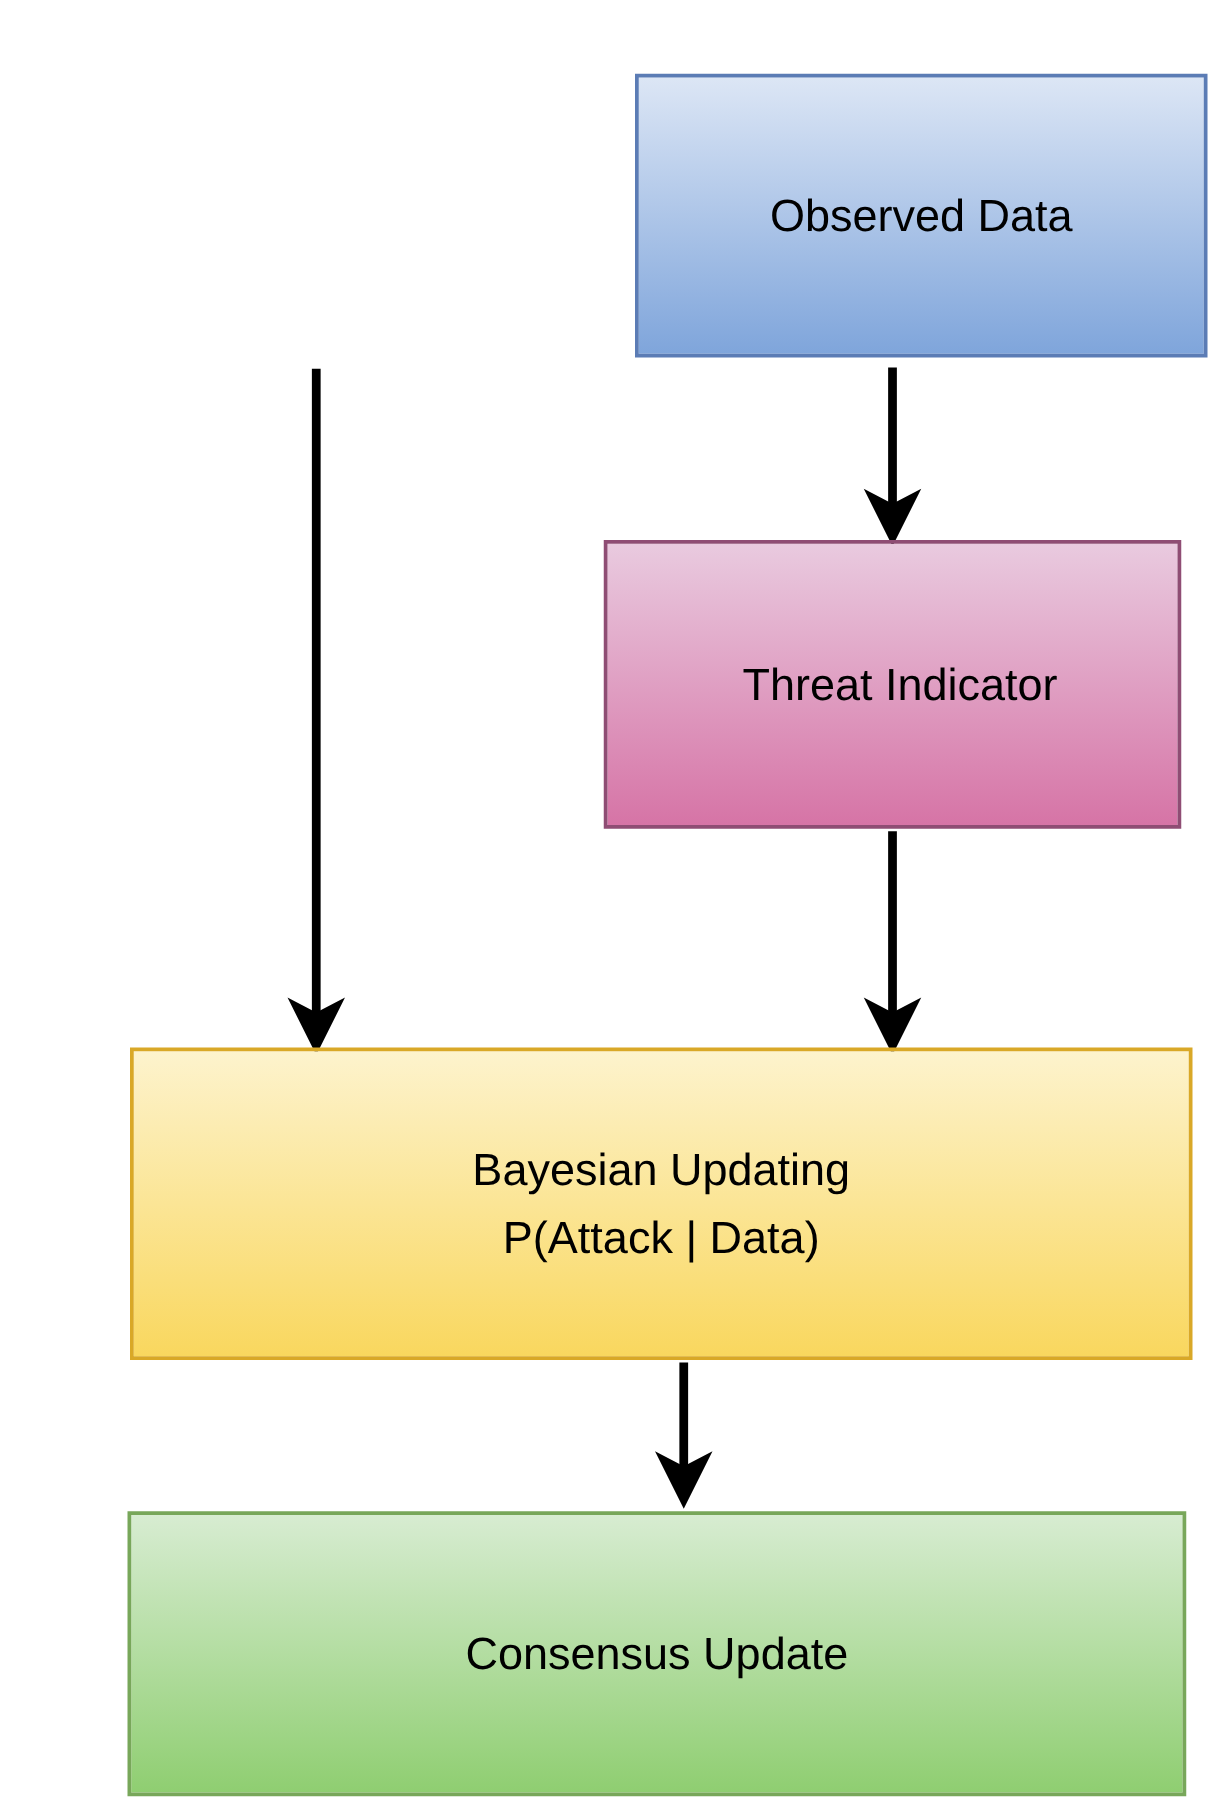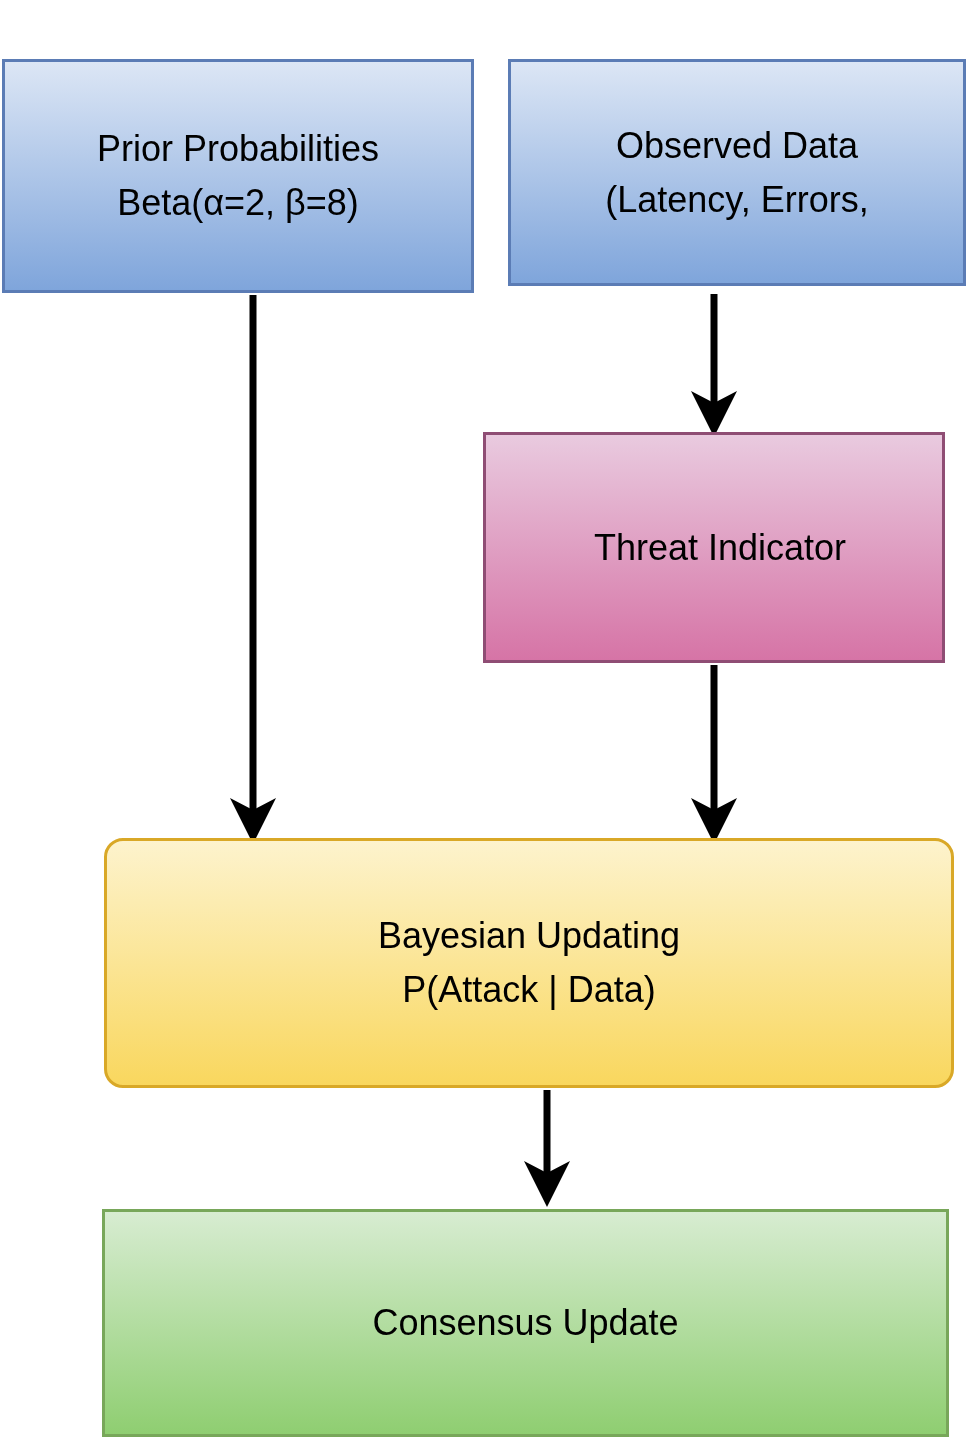--- a/index.html
+++ b/index.html
@@ -59,35 +59,30 @@
     <g>
       <line x1="714" y1="665" x2="714" y2="812" stroke="#000000" stroke-width="7"></line>
       <polygon points="714,844 691,798 714,810 737,798" fill="#000000"></polygon>
     </g>
     <g>
       <line x1="547" y1="1090" x2="547" y2="1175" stroke="#000000" stroke-width="7"></line>
       <polygon points="547,1207 524,1161 547,1173 570,1161" fill="#000000"></polygon>
     </g>
   </svg>
 
-  <div class="node node-prior" style="background: linear-gradient(rgb(220, 230, 245), rgb(127, 165, 219)); border-color: rgb(91, 124, 181);">
-    <span>Prior Probabilities</span>
-    <span>Beta(α=2, β=8)</span>
-  </div>
 
   <div class="node node-observed" style="background: linear-gradient(rgb(220, 230, 245), rgb(127, 165, 219)); border-color: rgb(91, 124, 181);">
     <span>Observed Data</span>
-    <span>(Latency, Errors,</span>
   </div>
 
   <div class="node node-threat" style="background: linear-gradient(rgb(233, 202, 223), rgb(214, 116, 166)); border-color: rgb(143, 77, 116);">
     <span>Threat Indicator</span>
   </div>
 
-  <div class="node node-bayesian" style="background: linear-gradient(rgb(253, 243, 205), rgb(249, 215, 94)); border-color: rgb(217, 168, 39); border-radius: 19px;">
+  <div class="node node-bayesian" style="background: linear-gradient(rgb(253, 243, 205), rgb(249, 215, 94)); border-color: rgb(217, 168, 39);">
     <span>Bayesian Updating</span>
     <span>P(Attack | Data)</span>
   </div>
 
   <div class="node node-consensus" style="background: linear-gradient(rgb(215, 236, 209), rgb(143, 206, 113)); border-color: rgb(120, 167, 90);">
     <span>Consensus Update</span>
   </div>
 
 </div>
 

